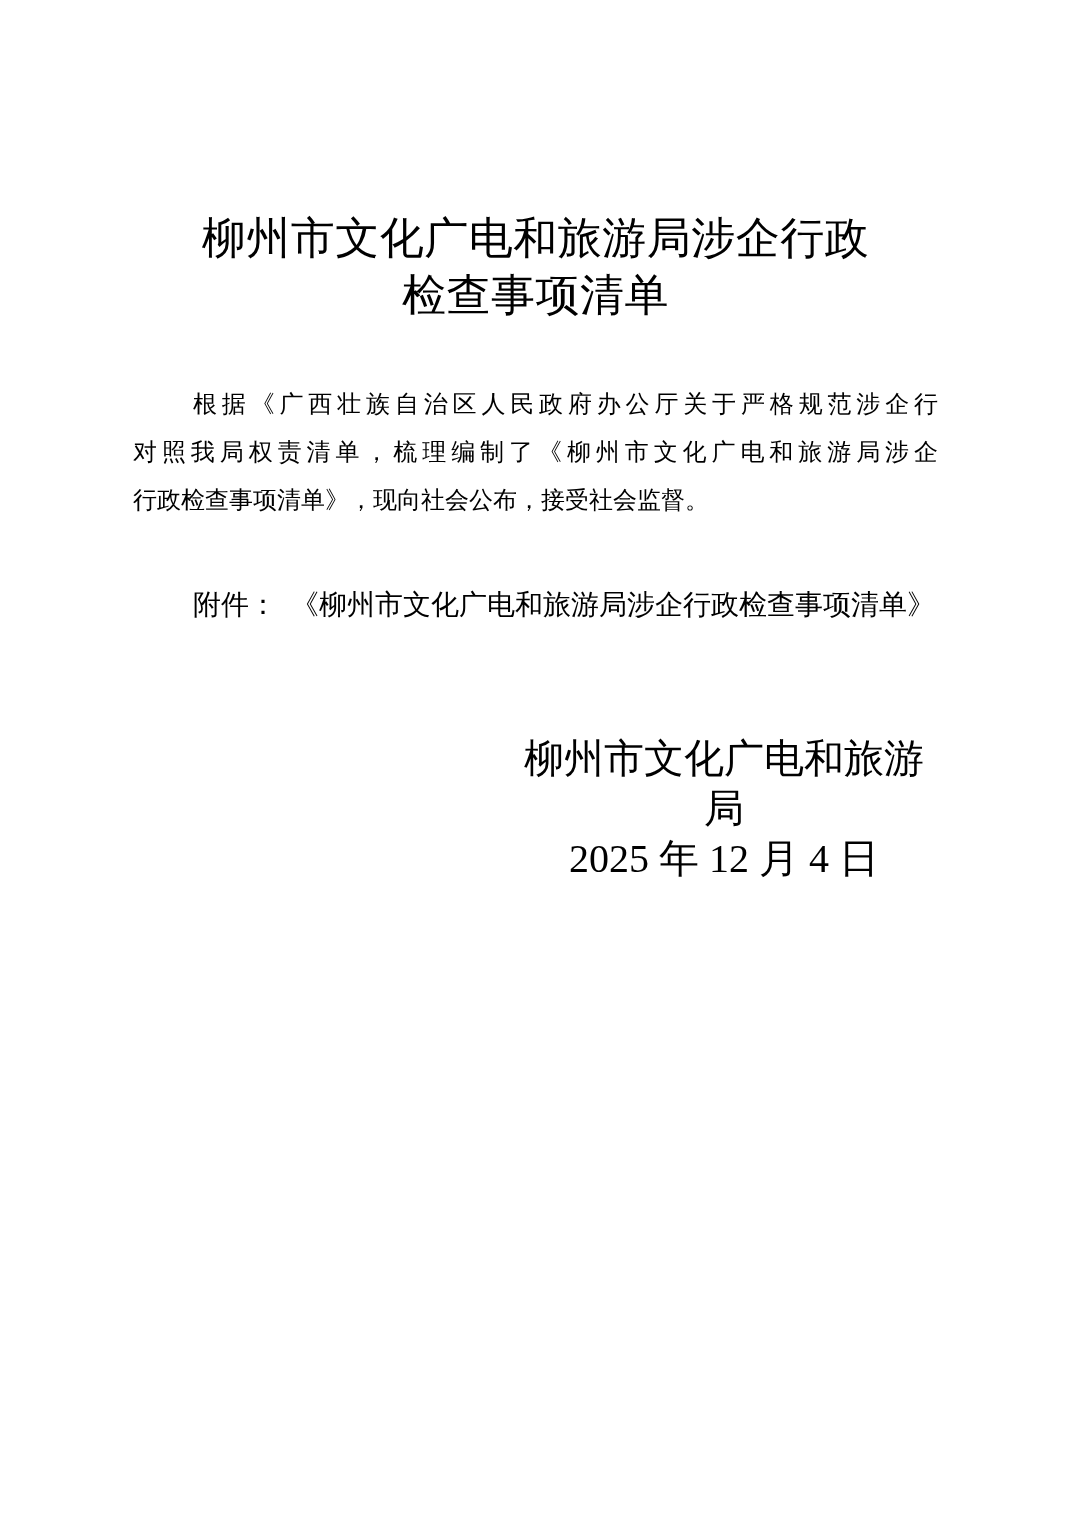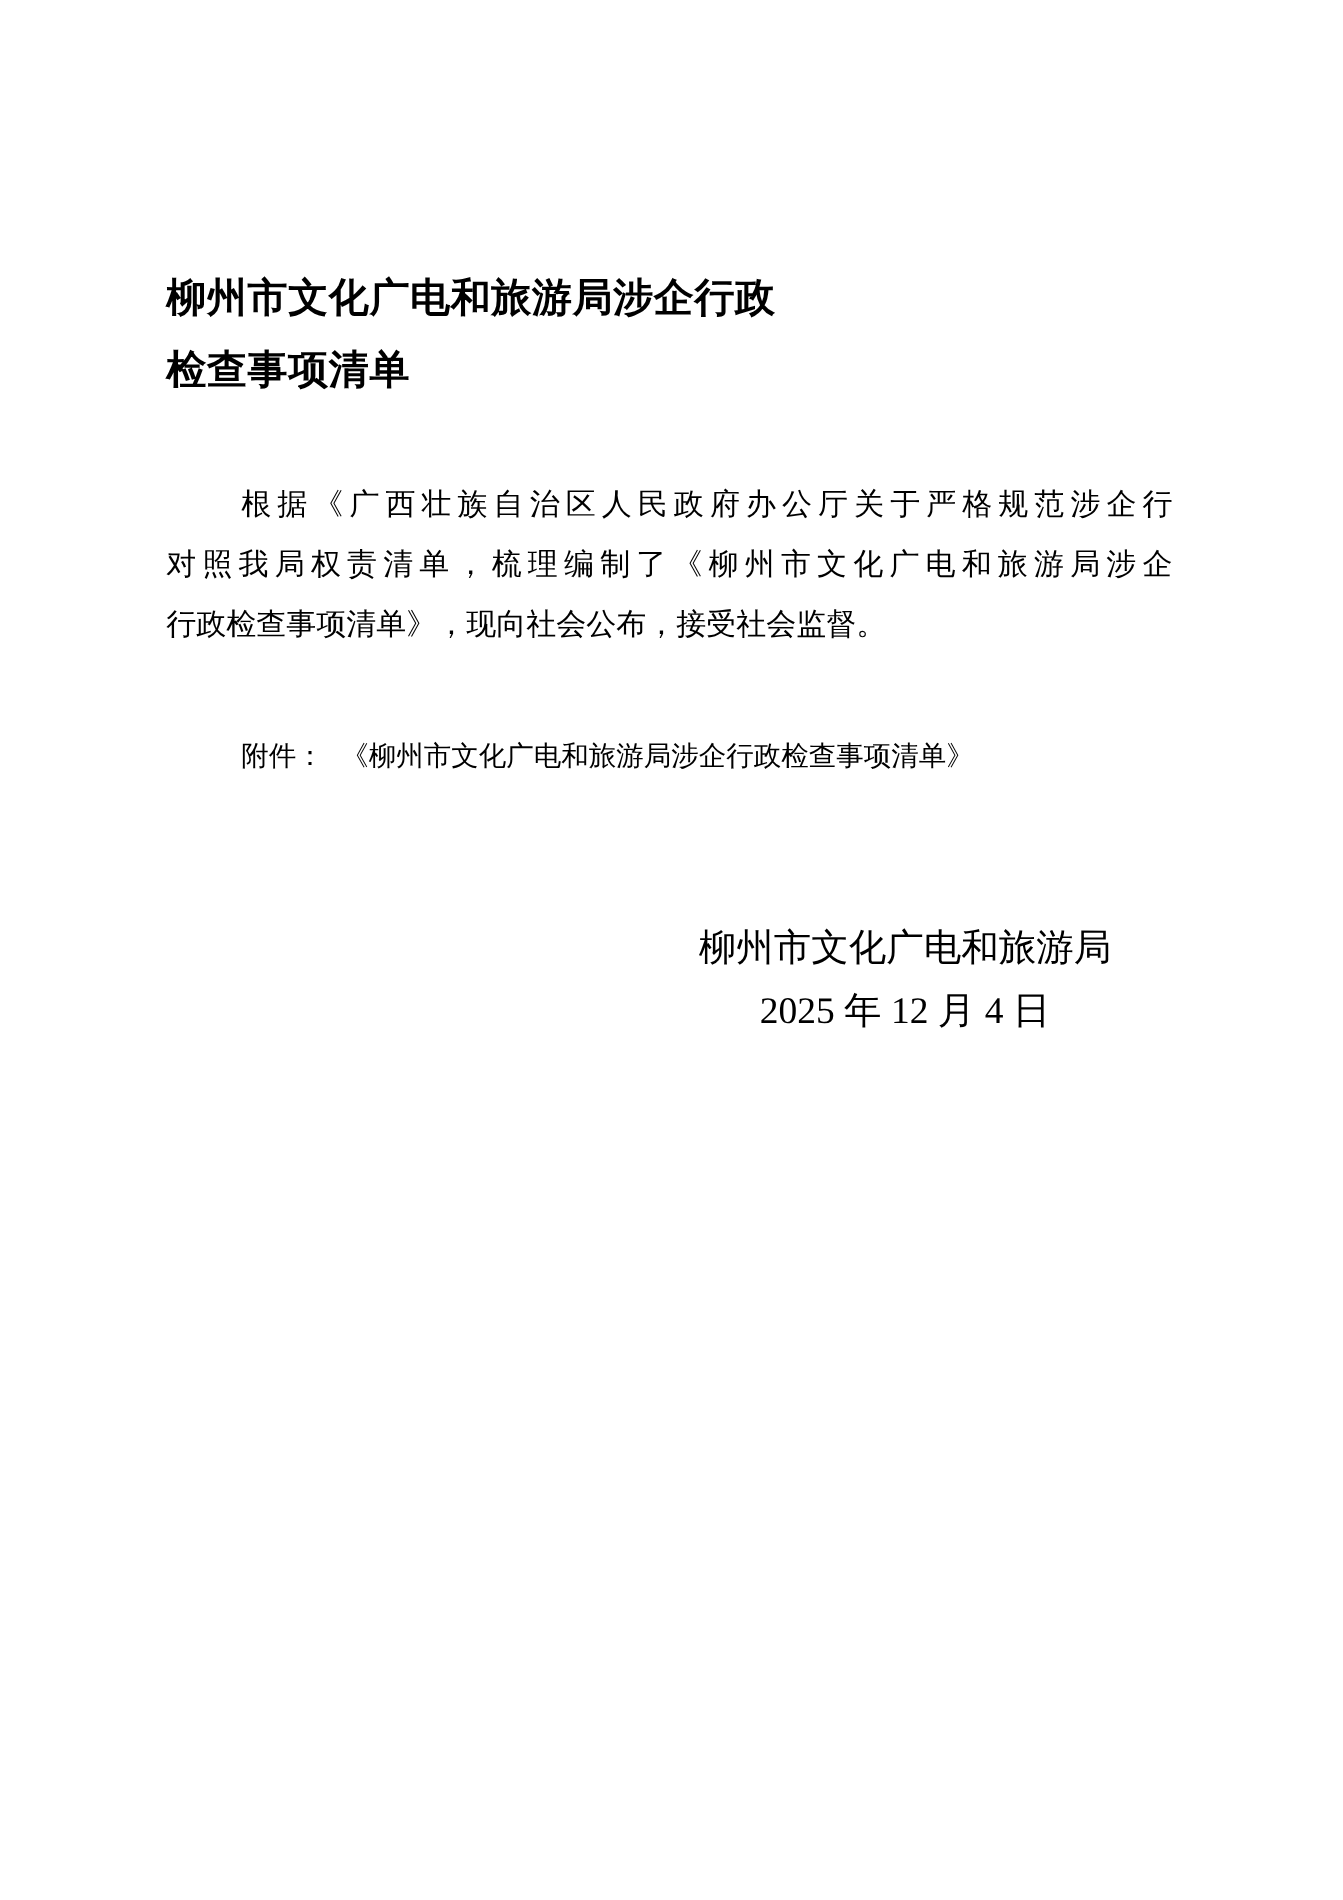--- a/index.html
+++ b/index.html
@@ -17,51 +17,52 @@
     box-sizing: border-box;
     width: 1074px;
     height: 1520px;
     padding: 210px 136px 0 133px;
     background: #ffffff;
     color: #000000;
     font-family: "Liberation Serif", serif;
   }
   .title {
     margin: 0;
-    font-size: 32px;
+    font-size: 44px;
     line-height: 57px;
-    font-weight: 700;
+    font-weight: 400;
+    text-align: center;
     letter-spacing: 0.5px;
   }
   .title-line { display: block; }
   .paragraph {
     margin-top: 56px;
     font-size: 24px;
     line-height: 48px;
   }
   .para-line { }
   .justify {
     text-align: justify;
     text-align-last: justify;
   }
   .indent { text-indent: 60px; }
   .attachment {
     margin-top: 57px;
-    font-size: 22px;
+    font-size: 28px;
     line-height: 48px;
     white-space: nowrap;
   }
   .att-title { margin-left: 14px; }
   .sign-block {
     margin-top: 105px;
     width: 428px;
     margin-left: auto;
     margin-right: 0;
     text-align: center;
-    font-size: 30px;
+    font-size: 40px;
     line-height: 50px;
   }
   .sign-line { display: block; }
 </style>
 </head>
 <body>
 
 <div class="page">
 
   <h1 class="title">

